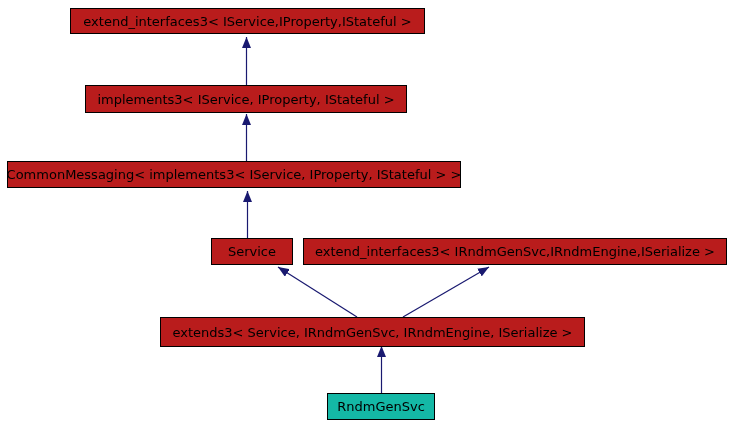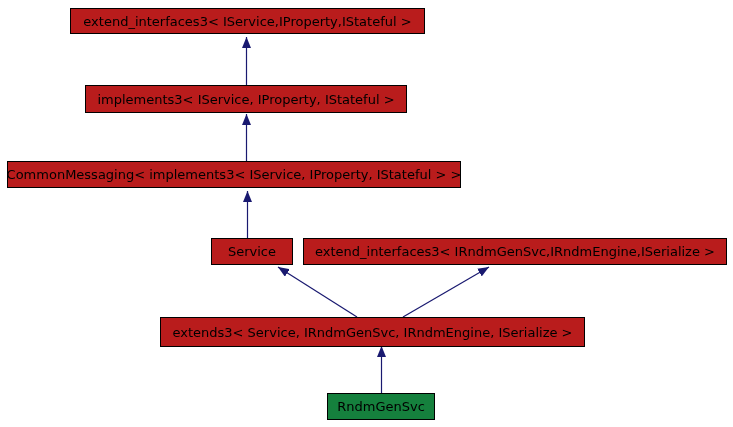--- a/index.html
+++ b/index.html
@@ -30,21 +30,21 @@
     color: #000000;
     font-size: 13px;
     line-height: 1;
     display: flex;
     align-items: center;
     justify-content: center;
     white-space: nowrap;
     cursor: pointer;
   }
   .node.highlight {
-    background: #15803d;
+    background: #14b8a6;
   }
 </style>
 </head>
 <body>
 
 <div class="canvas">
 
   <svg class="edges" width="733" height="427" viewBox="0 0 733 427" xmlns="http://www.w3.org/2000/svg">
     <defs>
       <marker id="arrowhead" markerUnits="userSpaceOnUse" markerWidth="11" markerHeight="9" viewBox="0 0 11 9" refX="11" refY="4.5" orient="auto">

